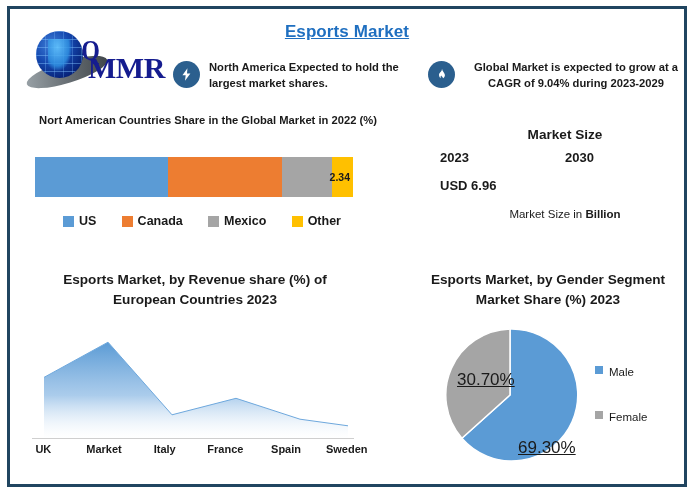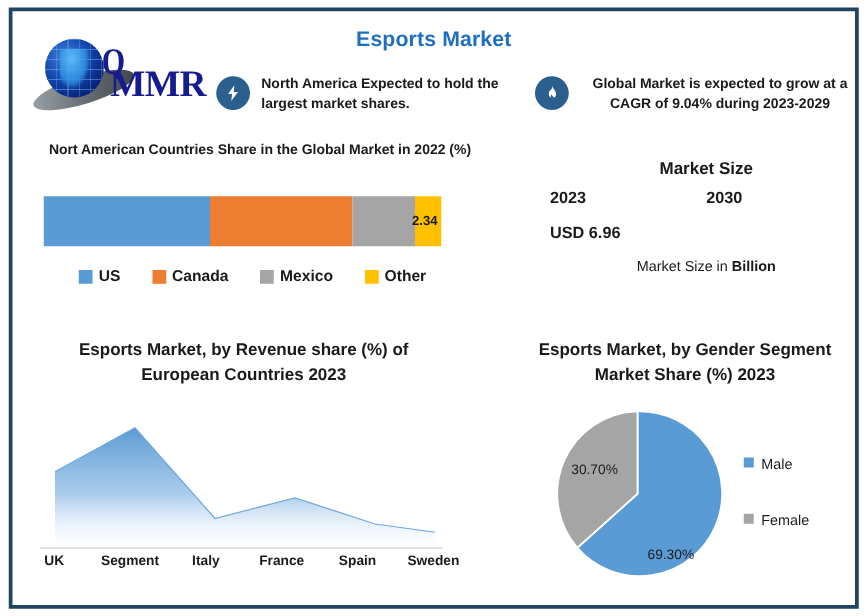--- a/index.html
+++ b/index.html
@@ -16,20 +16,21 @@
     border: 3px solid #204560;
     background: #ffffff;
   }
 
   
   .hdr-title {
     position: absolute; left: 0; top: 13px; width: 100%;
     text-align: center;
     font-size: 17px; font-weight: bold; color: #1f6fc0;
     letter-spacing: .1px;
+    text-decoration: underline;
   }
   .logo-wrap { position: absolute; left: 6px; top: 16px; width: 148px; height: 62px; }
   .logo-swoosh {
     position: absolute; left: 9px; top: 36px; width: 84px; height: 22px;
     border-radius: 50%;
     background: linear-gradient(105deg,#9aa3a8 0%, #6d7479 45%, #3e4448 100%);
     transform: rotate(-17deg);
   }
   .logo-globe {
     position: absolute; left: 20px; top: 6px; width: 47px; height: 47px;
@@ -123,21 +124,21 @@
   #area-labels {
     position: absolute; left: 10px; top: 434px; width: 350px;
     display: flex;
     gap: 14px;
   }
   .ax-lbl { flex: 1; text-align: center; font-size: 11px; font-weight: bold; color: #1a1a1a; }
 
   
   #pie-title { left: 398px; top: 261px; width: 280px; }
   #pie-chart { position: absolute; left: 432px; top: 318px; width: 136px; height: 136px; }
-  .pie-lbl { position: absolute; font-size: 11px; color: #1a1a1a; white-space: nowrap; }
+  .pie-lbl { position: absolute; font-size: 17px; color: #1a1a1a; white-space: nowrap; text-decoration: underline; }
   #pie-lbl-female { left: 447px; top: 361px; }
   #pie-lbl-male   { left: 508px; top: 393px; margin-top: 36px; }
   #pie-legend { position: absolute; left: 585px; top: 357px; }
   .pl-item { display: flex; align-items: flex-start; gap: 6px; margin-bottom: 33px; }
   .pl-box { width: 8px; height: 8px; }
   .pl-txt { font-size: 11.5px; color: #1a1a1a; }
 </style>
 </head>
 <body>
 
@@ -215,21 +216,21 @@
         <stop offset="55%" stop-color="#9cc3e8" stop-opacity=".85"></stop>
         <stop offset="100%" stop-color="#ffffff" stop-opacity=".2"></stop>
       </linearGradient>
     </defs>
     <polygon points="12,48.4 76,13.2 140,85.8 204,69.3 268,90.2 316,96.8 316,110 12,110" fill="url(#areaGrad)"></polygon>
     <polyline points="12,48.4 76,13.2 140,85.8 204,69.3 268,90.2 316,96.8" fill="none" stroke="#6ea8dd" stroke-width="1"></polyline>
   </svg>
   <div id="area-axis"></div>
   <div id="area-labels">
     <span class="ax-lbl">UK</span>
-    <span class="ax-lbl">Segment</span>
+    <span class="ax-lbl">Market</span>
     <span class="ax-lbl">Italy</span>
     <span class="ax-lbl">France</span>
     <span class="ax-lbl">Spain</span>
     <span class="ax-lbl">Sweden</span>
   </div>
 
   <div class="panel-title big" id="pie-title">Esports Market, by Gender Segment Market Share (%) 2023</div>
   <svg id="pie-chart" viewBox="0 0 136 136">
 
     <path d="M68,68 L68,2 A66,66 0 1 1 19.9,111.2 Z" fill="#5b9bd5" stroke="#ffffff" stroke-width="1.5"></path>

